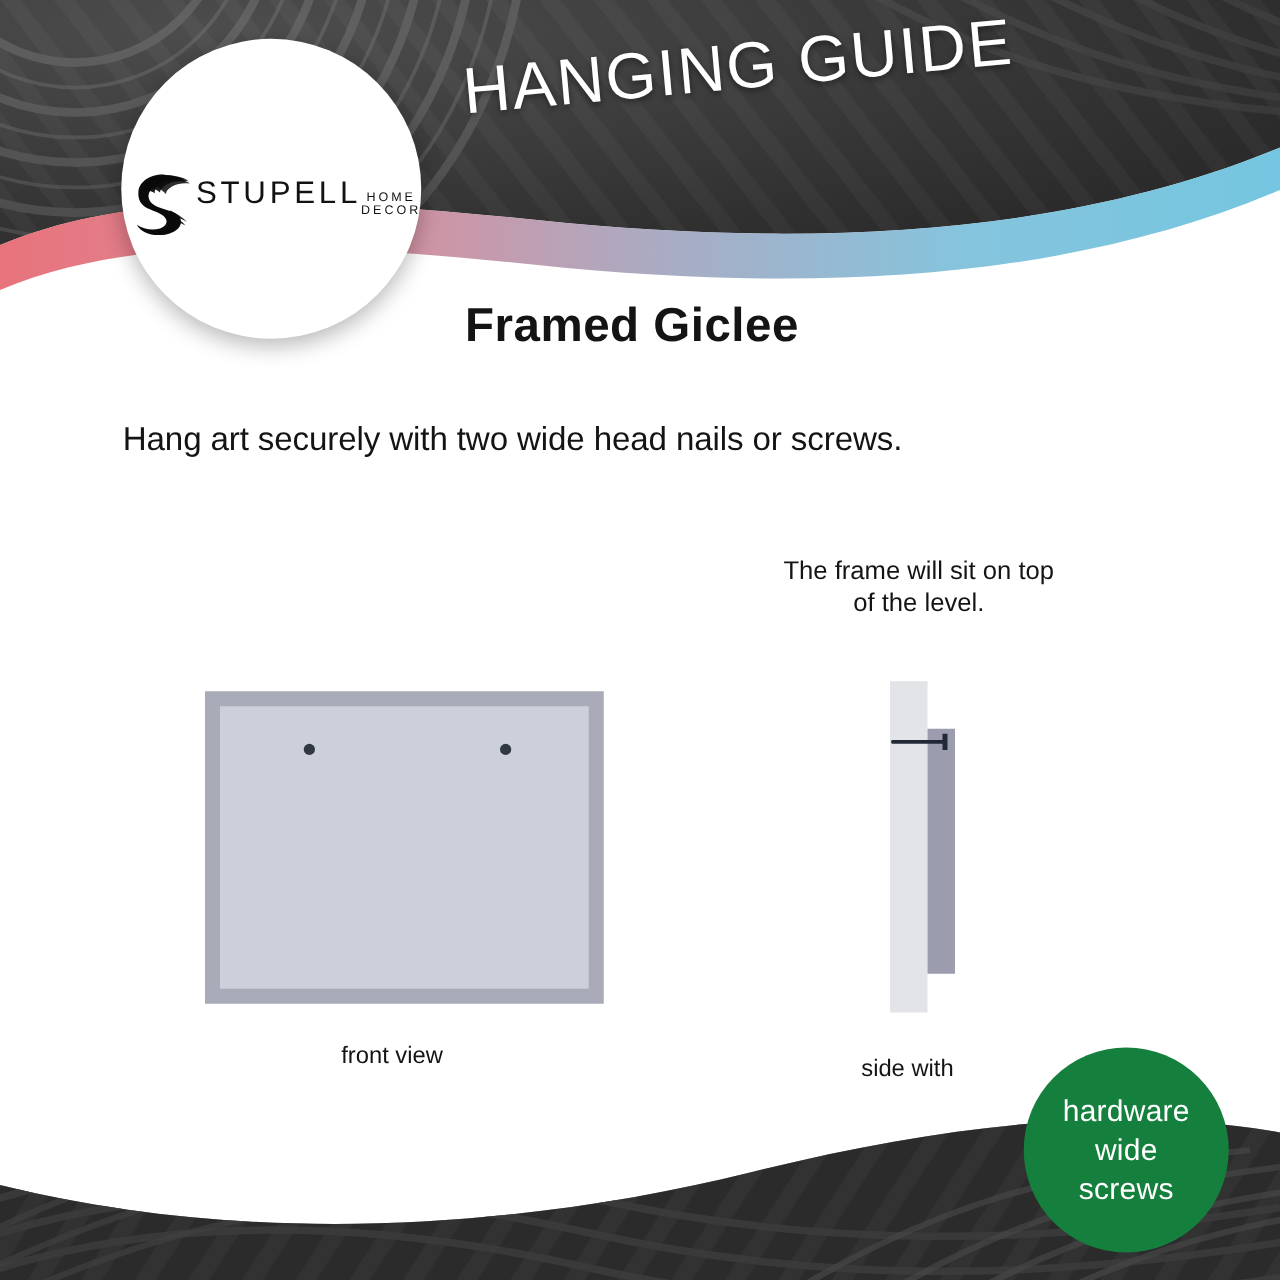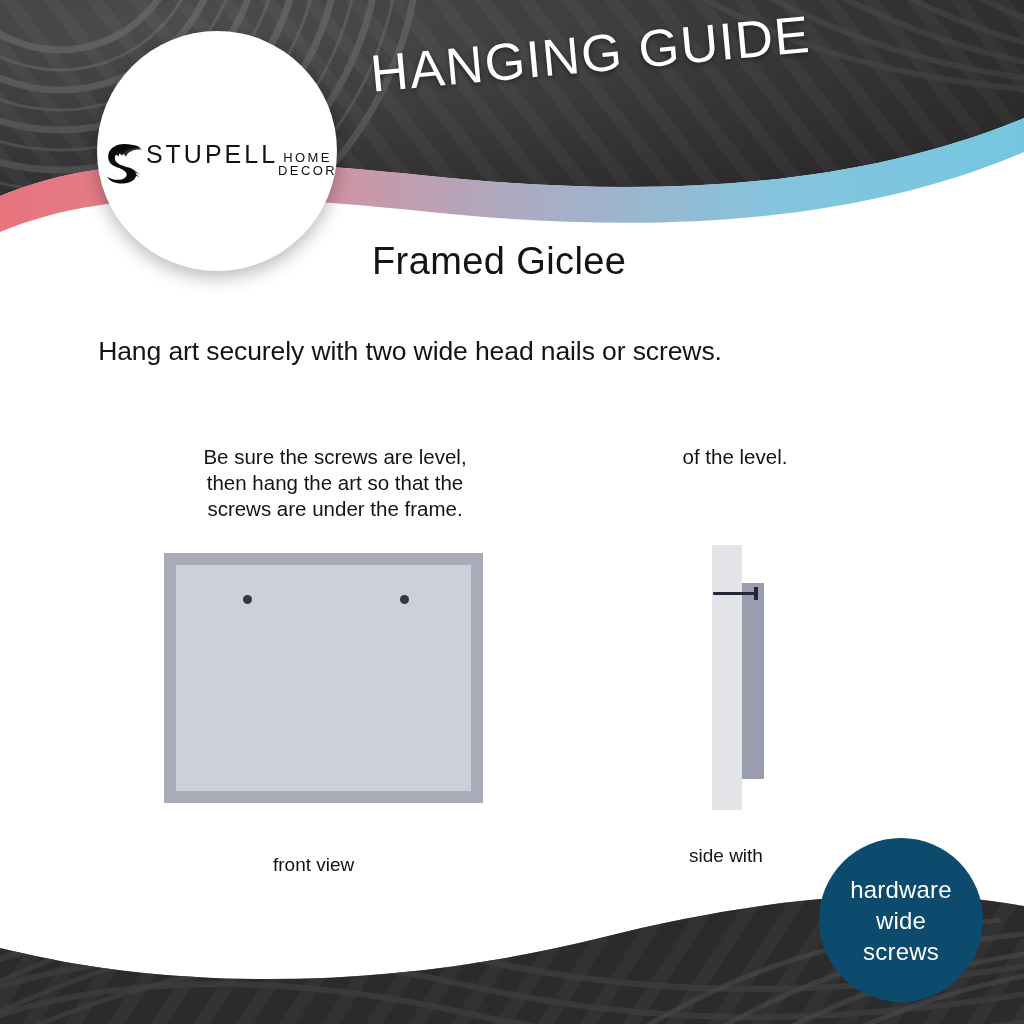--- a/index.html
+++ b/index.html
@@ -48,21 +48,21 @@
     height: 118px;
   }
   .logo-word {
     font-family: "Liberation Sans", sans-serif;
     color: #121212;
     letter-spacing: 2.2px;
     text-align: center;
     line-height: 1;
   }
   #logo-name  { font-size: 25px; margin-top: 6px; letter-spacing: 3px; }
-  #logo-tag   { font-size: 13px; margin-top: 25px; letter-spacing: 2.4px; }
+  #logo-tag   { font-size: 10px; margin-top: 25px; letter-spacing: 2.4px; }
 
   
   #header-title {
     position: absolute;
     left: 368px;
     top: 44px;
     width: 520px;
     transform: rotate(-5.2deg);
     transform-origin: left top;
     color: #ffffff;
@@ -74,21 +74,21 @@
     z-index: 30;
   }
 
   
   #product-type {
     position: absolute;
     left: 372px;
     top: 240px;
     font-size: 38px;
     color: #141414;
-    font-weight: 400;
+    font-weight: 700;
     letter-spacing: 0.4px;
     z-index: 20;
   }
 
   
   #main-instruction {
     position: absolute;
     left: 0;
     top: 336px;
     width: 820px;
@@ -185,32 +185,32 @@
     height: 13px;
     background: #232836;
   }
 
   .view-label {
     position: absolute;
     font-size: 19px;
     color: #141414;
     z-index: 20;
   }
-  #label-front-view { left: 273px; top: 834px; margin-top: 20px; }
+  #label-front-view { left: 273px; top: 834px; }
   #label-side-view  { left: 689px; top: 845px; }
 
   
   #hardware-badge {
     position: absolute;
     left: 819px;
     top: 838px;
     width: 164px;
     height: 164px;
     border-radius: 50%;
-    background: #0c4a6e;
+    background: #15803d;
     display: flex;
     flex-direction: column;
     align-items: center;
     justify-content: center;
     z-index: 45;
   }
   .badge-line {
     color: #ffffff;
     font-size: 24px;
     line-height: 31px;
@@ -339,39 +339,33 @@
     <div class="logo-word" id="logo-name">STUPELL</div>
     <div class="logo-word" id="logo-tag">HOME DECOR</div>
   </div>
 
   <div id="header-title">HANGING GUIDE</div>
 
   <div id="product-type">Framed Giclee</div>
 
   <div id="main-instruction">Hang art securely with two wide head nails or screws.</div>
 
-  <div class="diagram-col" id="col-front">
-    <div class="col-caption-top">
-      <div>Be sure the screws are level,</div>
-      <div>then hang the art so that the</div>
-      <div>screws are under the frame.</div>
-    </div>
-  </div>
 
   <div id="front-frame">
     <div id="front-frame-inner">
       <span class="screw-dot" id="screw-dot-left"></span>
       <span class="screw-dot" id="screw-dot-right"></span>
     </div>
   </div>
 
   <div class="view-label" id="label-front-view">front view</div>
 
   <div class="diagram-col" id="col-side">
     <div class="col-caption-top">
+      <div>The frame will sit on top</div>
       <div>of the level.</div>
     </div>
   </div>
 
   <div id="side-art">
     <div id="side-wall"></div>
     <div id="side-frame"></div>
     <div id="side-nail-shaft"></div>
     <div id="side-nail-head"></div>
   </div>

